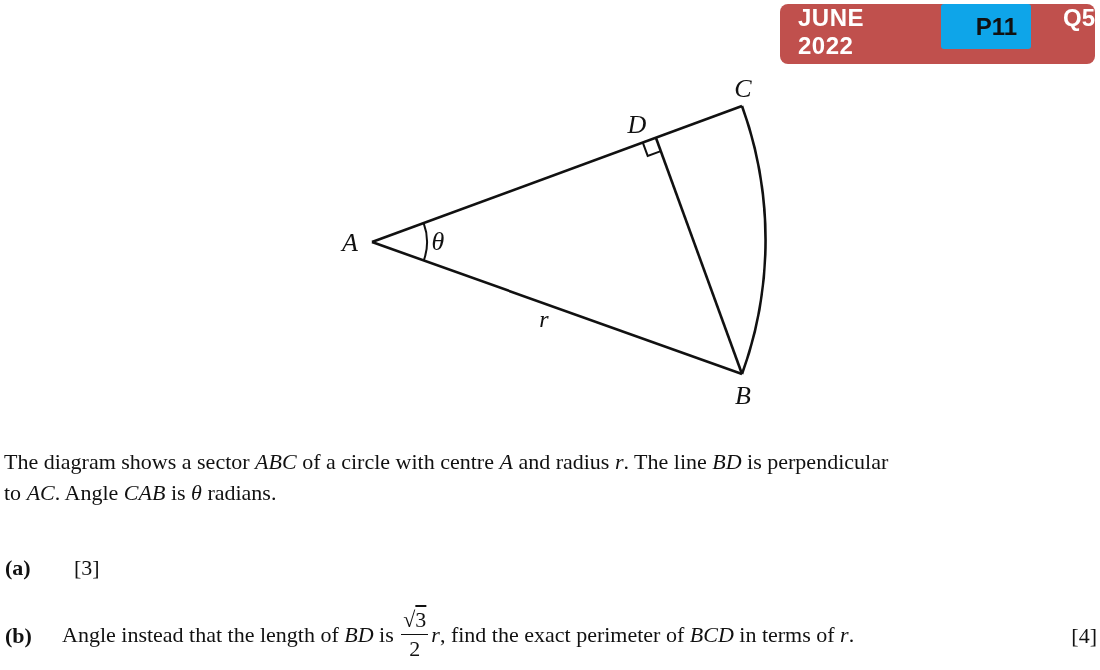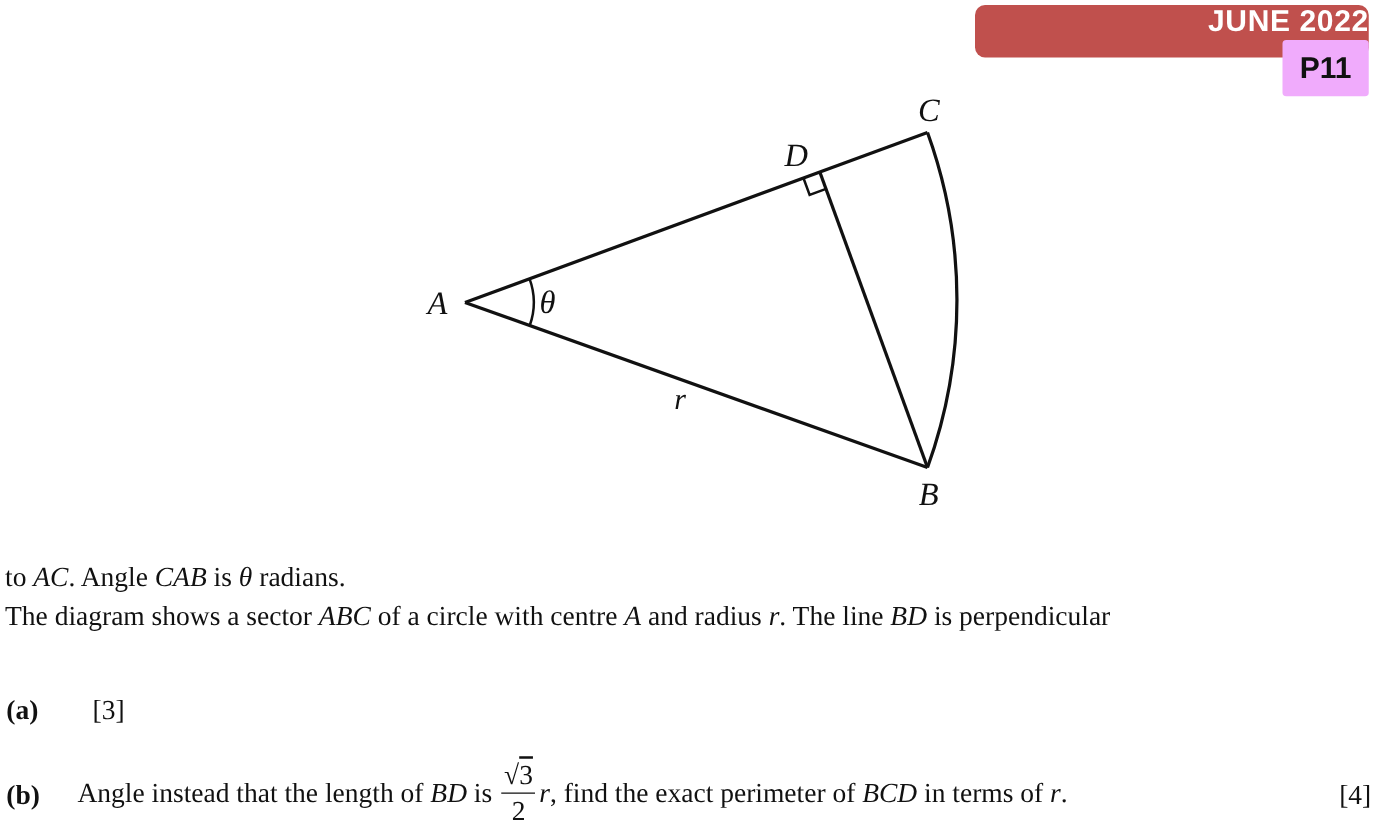--- a/index.html
+++ b/index.html
@@ -2,31 +2,31 @@
 <html><head>
 <meta charset="utf-8">
 <style>
   html,body{margin:0;padding:0;}
   .page{
     position:relative; width:1100px; height:670px; background:#ffffff;
     font-family:"Liberation Serif", serif; color:#111; overflow:hidden;
   }
   
   .badge{
-    position:absolute; left:780px; top:4px; width:315px; height:42px;
+    position:absolute; left:780px; top:4px; width:315px; height:60px;
     background:#c0504d; border-radius:8px;
-    display:flex; align-items:flex-end;
+    display:flex; align-items:flex-start;
     font-family:"Liberation Sans", sans-serif; font-weight:bold;
-    font-size:24px; color:#ffffff;flex-direction:column;
+    font-size:24px; color:#ffffff;
   }
   .badge .session{margin-left:18px; letter-spacing:0.5px;}
   .badge .paperbox{
-    background:#f0abfc; color:#111; border-radius:3px;
+    background:#0ea5e9; color:#111; border-radius:3px;
     margin-left:15px; width:69px; height:45px;
-    display:flex; align-items:center; justify-content:center; flex:none;
+    display:flex; align-items:center; justify-content:center; flex:none;padding-left:21px;
   }
   .badge .qnum{margin-left:32px;}
   
   .diagram{position:absolute; left:330px; top:60px;}
   .diagram text{
     font-family:"Liberation Serif", serif; font-style:italic;
     font-size:26px; fill:#111;
   }
   .diagram .lbl-r{font-size:24px;}
   
@@ -80,22 +80,22 @@
     </g>
     <text x="350" y="251" text-anchor="middle">A</text>
     <text x="743" y="97" text-anchor="middle">C</text>
     <text x="637" y="133" text-anchor="middle">D</text>
     <text x="743" y="404" text-anchor="middle">B</text>
     <text x="438" y="250" text-anchor="middle">θ</text>
     <text x="544" y="327" text-anchor="middle" class="lbl-r">r</text>
   </svg>
 
   <div class="desc">
+    <div><span>The diagram shows a sector </span><span class="it">ABC</span><span> of a circle with centre </span><span class="it">A</span><span> and radius </span><span class="it">r</span><span>.  The line </span><span class="it">BD</span><span> is perpendicular</span></div>
     <div><span>to </span><span class="it">AC</span><span>.  Angle </span><span class="it">CAB</span><span> is </span><span class="it">θ</span><span> radians.</span></div>
-    <div><span>The diagram shows a sector </span><span class="it">ABC</span><span> of a circle with centre </span><span class="it">A</span><span> and radius </span><span class="it">r</span><span>.  The line </span><span class="it">BD</span><span> is perpendicular</span></div>
   </div>
 
   <div class="part part-a">
     <span class="plabel">(a)</span>
     <span class="pmarks">[3]</span>
   </div>
 
   <div class="part part-b">
     <span class="plabel">(b)</span>
     <span class="pcontent"><span>Angle instead that the length of </span><span class="it">BD</span><span> is </span><span class="frac"><span class="num">√<span class="ov">3</span></span><span class="den">2</span></span><span class="it">r</span><span>, find the exact perimeter of </span><span class="it">BCD</span><span> in terms of </span><span class="it">r</span><span>.</span></span>

